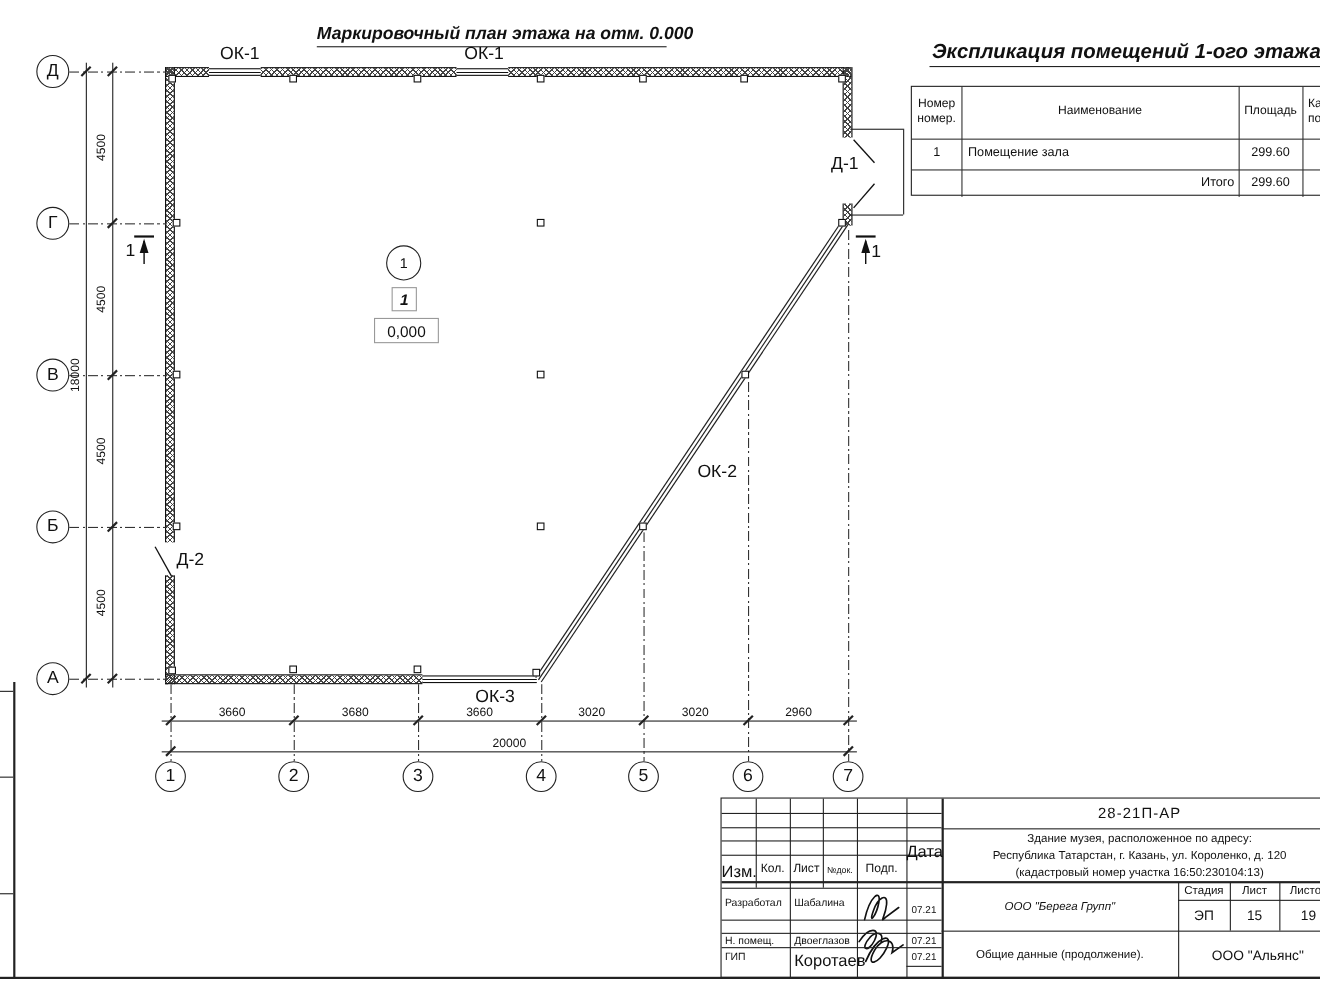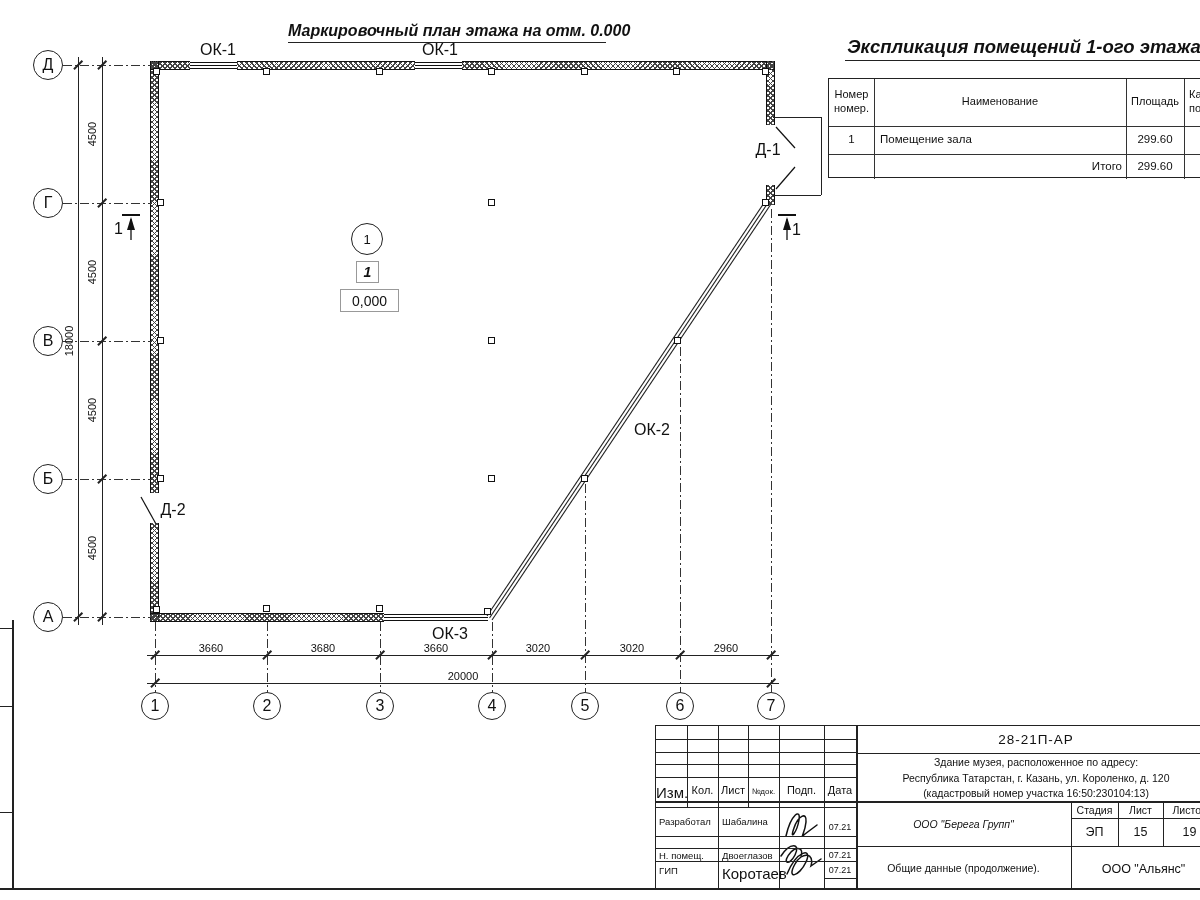--- a/index.html
+++ b/index.html
@@ -258,21 +258,21 @@
 
     <div class="hl" style="left:200px;top:27px;width:360px"></div>
     <div class="hl" style="left:200px;top:120px;width:360px"></div>
     <div class="hl" style="left:415px;top:92px;width:145px"></div>
 
     <div class="t ctr" style="left:0;top:58px;width:31px;font-size:15px">Изм.</div>
     <div class="t ctr" style="left:31px;top:58px;width:31px;font-size:11px">Кол.</div>
     <div class="t ctr" style="left:62px;top:58px;width:30px;font-size:11px">Лист</div>
     <div class="t ctr" style="left:92px;top:61px;width:31px;font-size:8px">№док.</div>
     <div class="t ctr" style="left:123px;top:58px;width:45px;font-size:11px">Подп.</div>
-    <div class="t ctr" style="left:168px;top:58px;width:32px;font-size:11px">Дата</div>
+    <div class="t ctr" style="left:168px;top:40px;width:32px;font-size:15px">Дата</div>
 
     <div class="t" style="left:3px;top:90px;width:59px;font-size:9.5px">Разработал</div>
     <div class="t" style="left:66px;top:90px;width:57px;font-size:9.5px">Шабалина</div>
     <div class="t ctr" style="left:168px;top:96px;width:32px;font-size:9px">07.21</div>
     <div class="t" style="left:3px;top:124px;width:59px;font-size:9.5px">Н. помещ.</div>
     <div class="t" style="left:66px;top:124px;width:57px;font-size:9.5px">Двоеглазов</div>
     <div class="t ctr" style="left:168px;top:124px;width:32px;font-size:9px">07.21</div>
     <div class="t" style="left:3px;top:139px;width:59px;font-size:9.5px">ГИП</div>
     <div class="t" style="left:66px;top:139px;width:57px;font-size:15px">Коротаев</div>
     <div class="t ctr" style="left:168px;top:139px;width:32px;font-size:9px">07.21</div>

